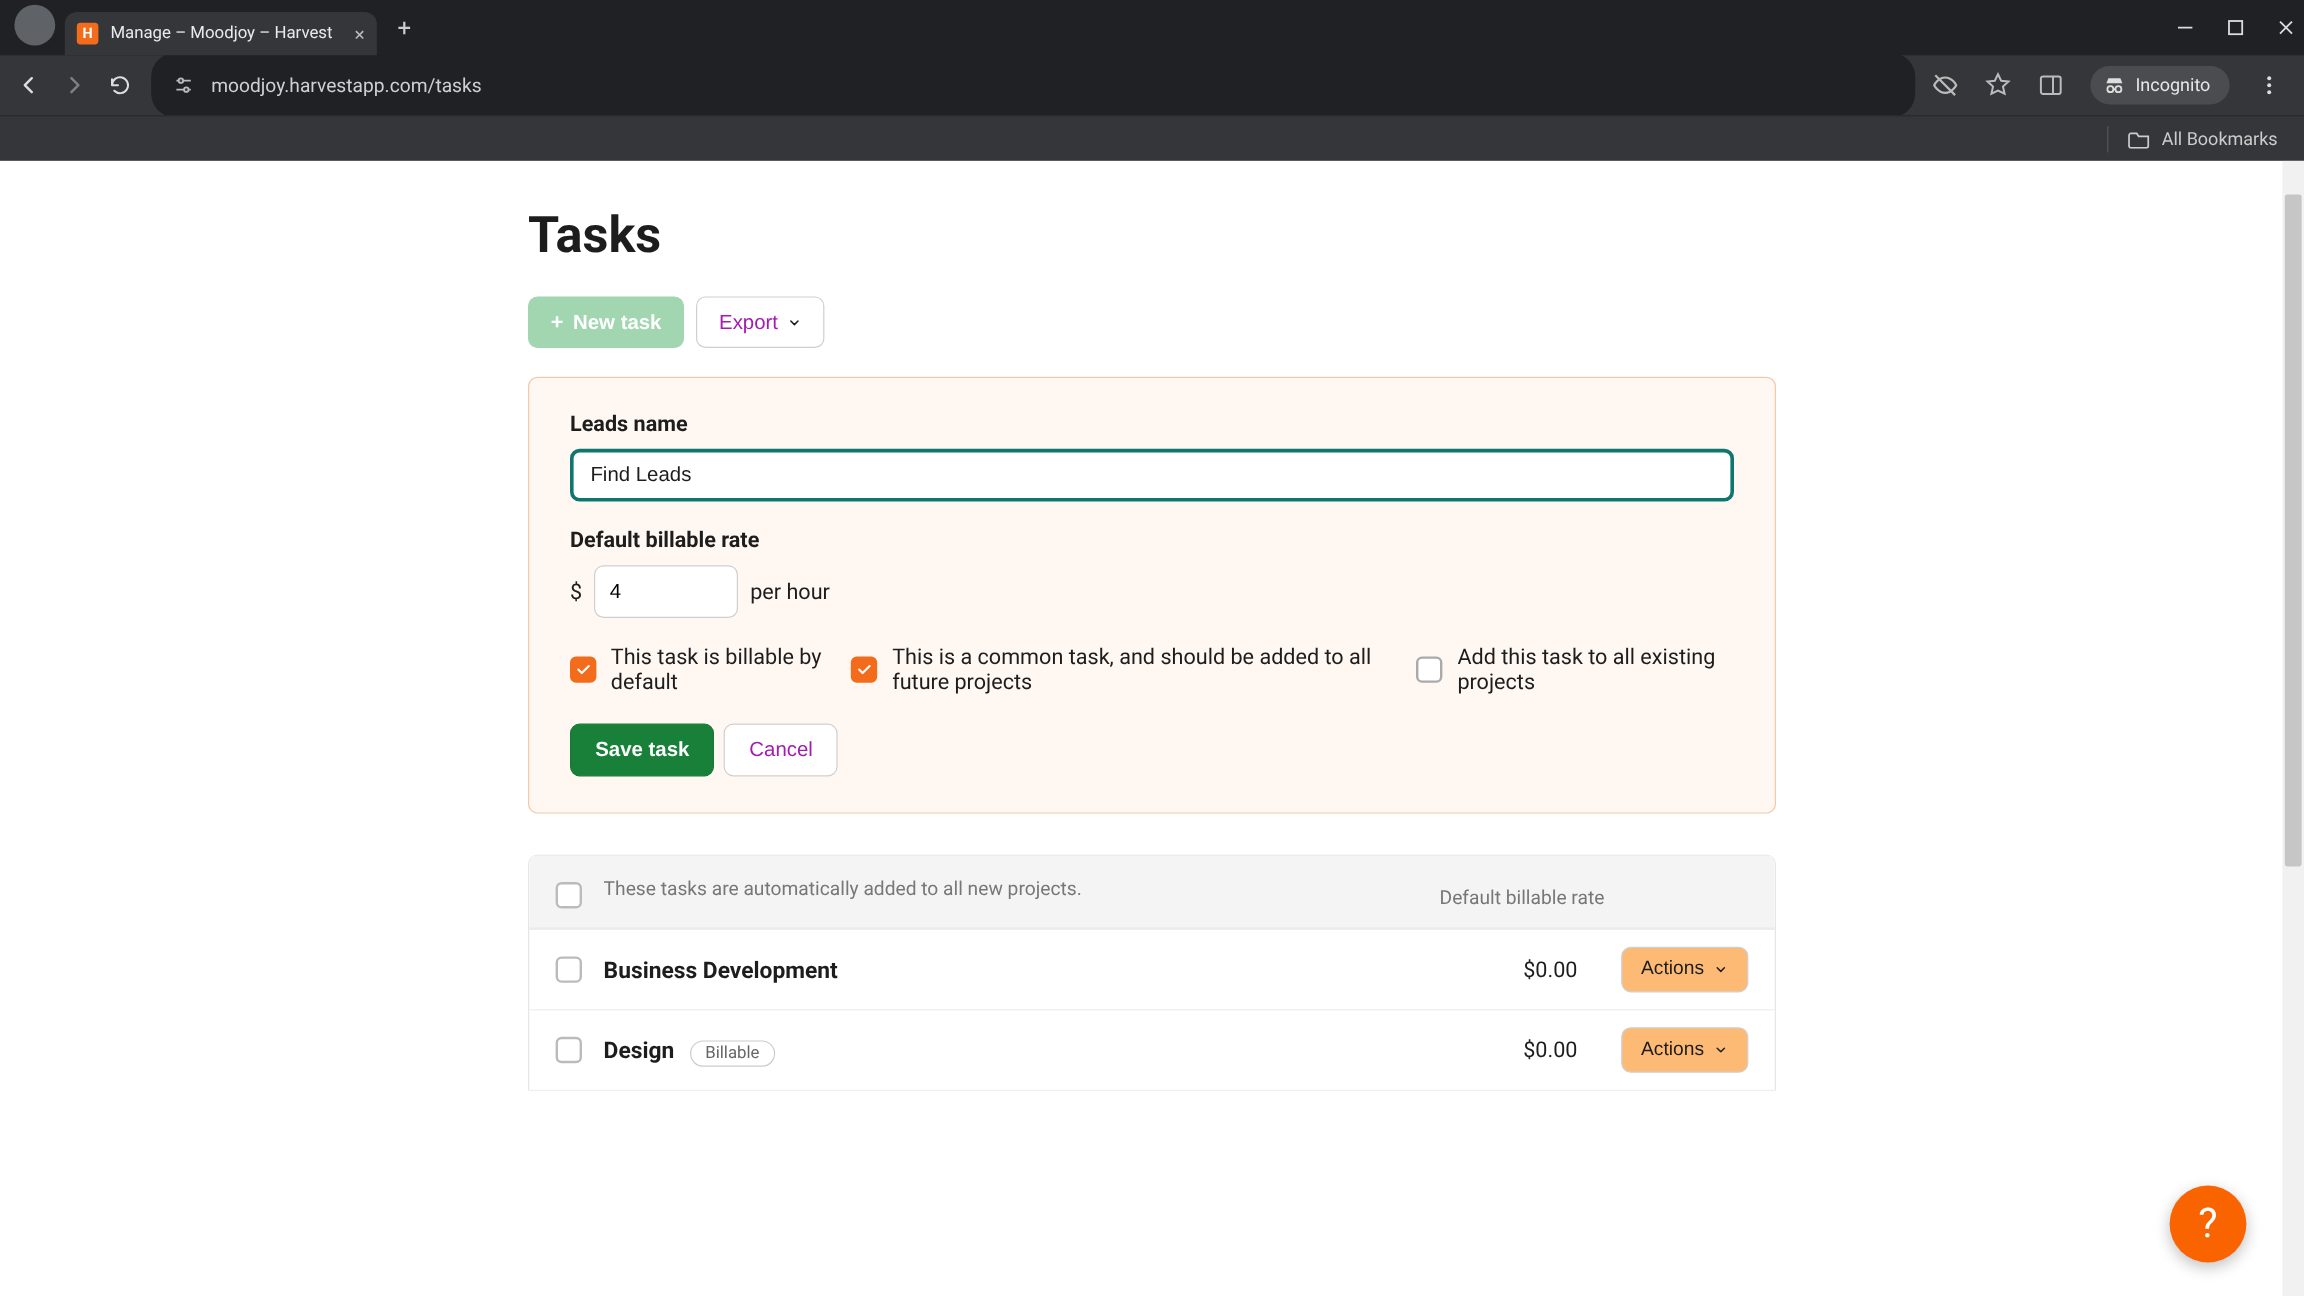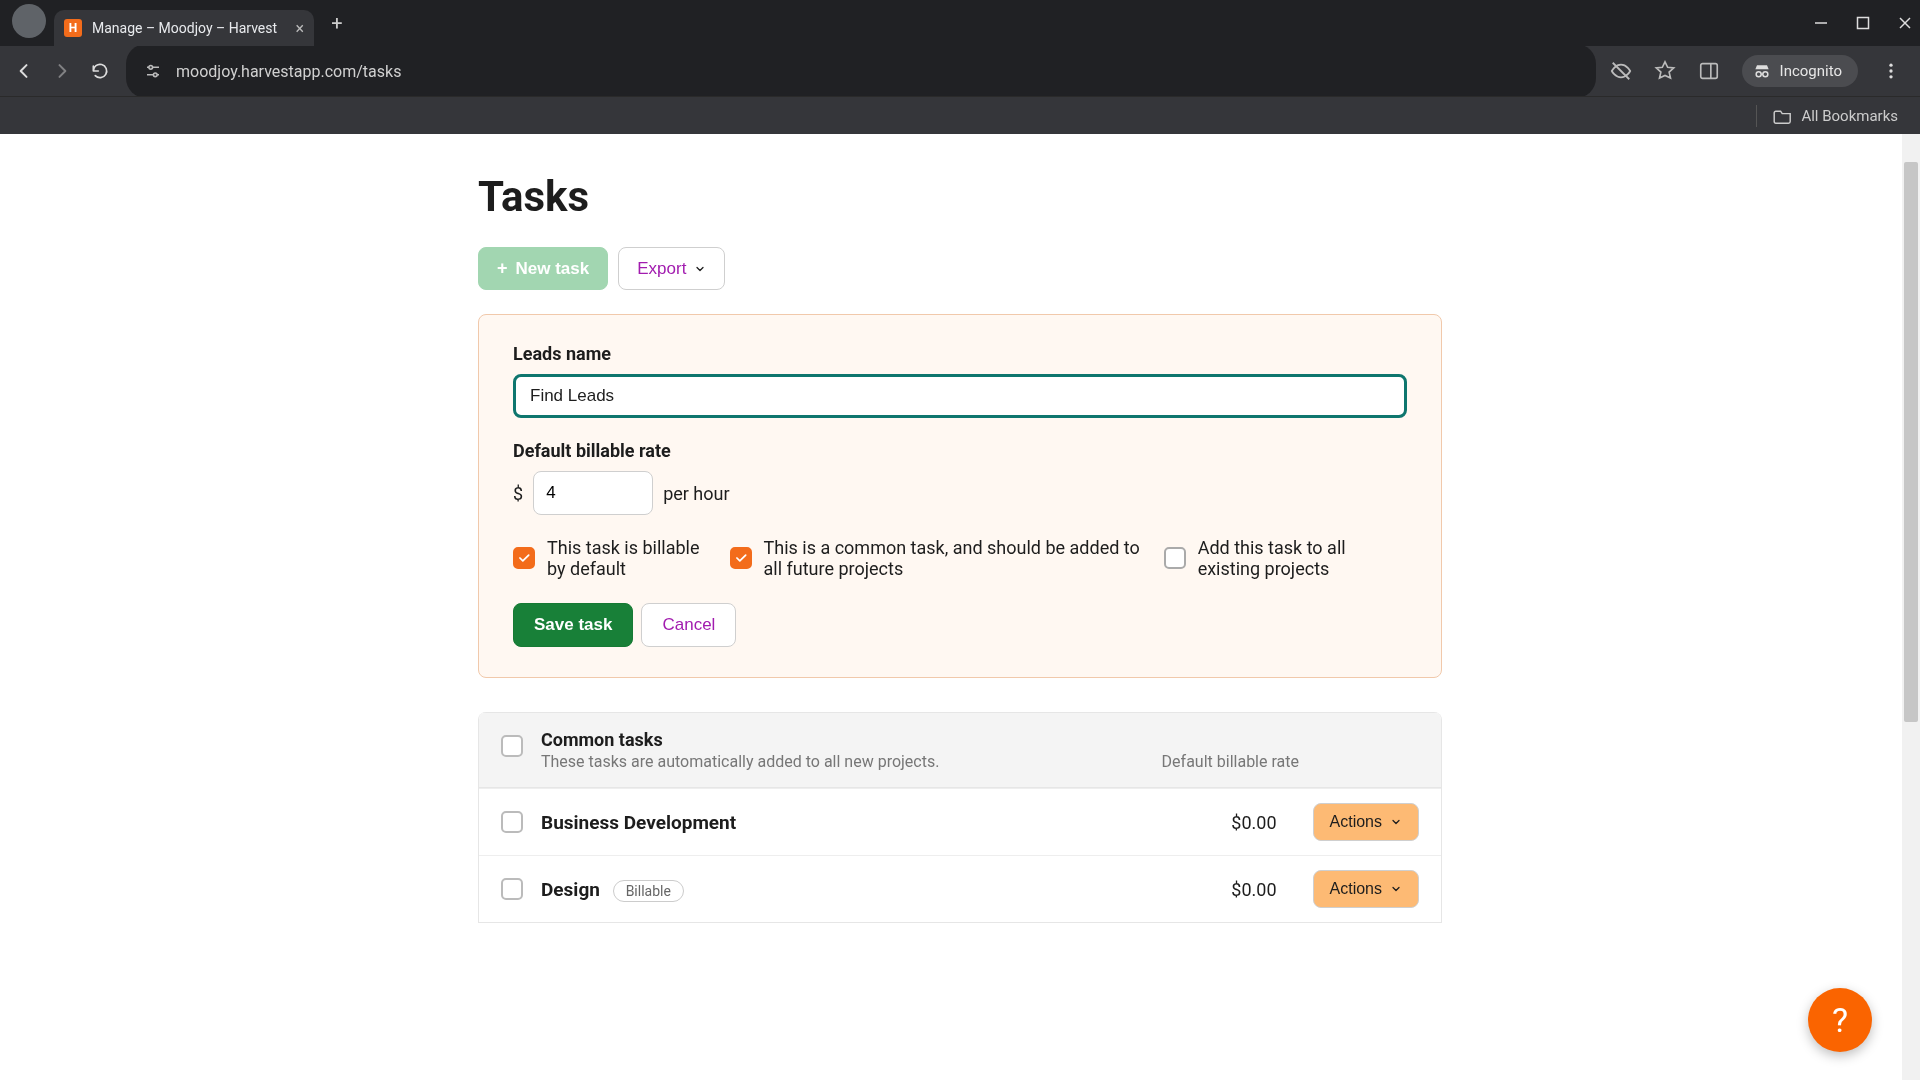--- a/index.html
+++ b/index.html
@@ -130,21 +130,21 @@
   .viewport .scrollbar {
     position: absolute; right: 0; top: 0; width: 18px; height: 100%;
     background: #f1f1f1;
   }
   .viewport .scrollbar .thumb {
     position: absolute; left: 2px; right: 2px; top: 28px; height: 560px;
     background: #c6c6c6; border-radius: 2px;
   }
 
   .page-inner {
-    width: 964px;
+    width: 1040px;
     margin: 0 auto;
     padding-top: 38px;
   }
 
   h1.page-title {
     font-size: 42px;
     font-weight: 700;
     color: #1d1d1d;
     margin-bottom: 26px;
   }
@@ -461,21 +461,20 @@
           <button class="btn cancel">
             <span>Cancel</span>
           </button>
         </div>
       </div>
 
       <div class="task-table">
         <div class="table-header">
           <span class="hdr-cb"></span>
           <div class="hdr-text">
-            <div class="hdr-title">Common tasks</div>
             <div class="hdr-sub">These tasks are automatically added to all new projects.</div>
           </div>
           <div class="hdr-rate">Default billable rate</div>
         </div>
 
         <div class="task-row">
           <span class="row-cb"></span>
           <span class="row-name">Business Development</span>
           <span class="row-spacer"></span>
           <span class="row-rate">$0.00</span>

